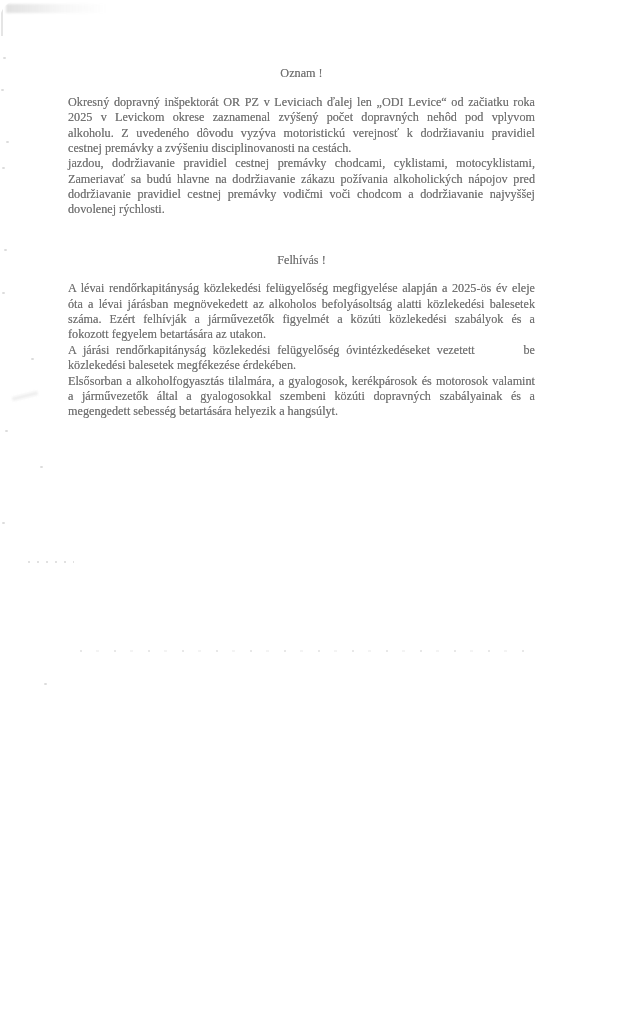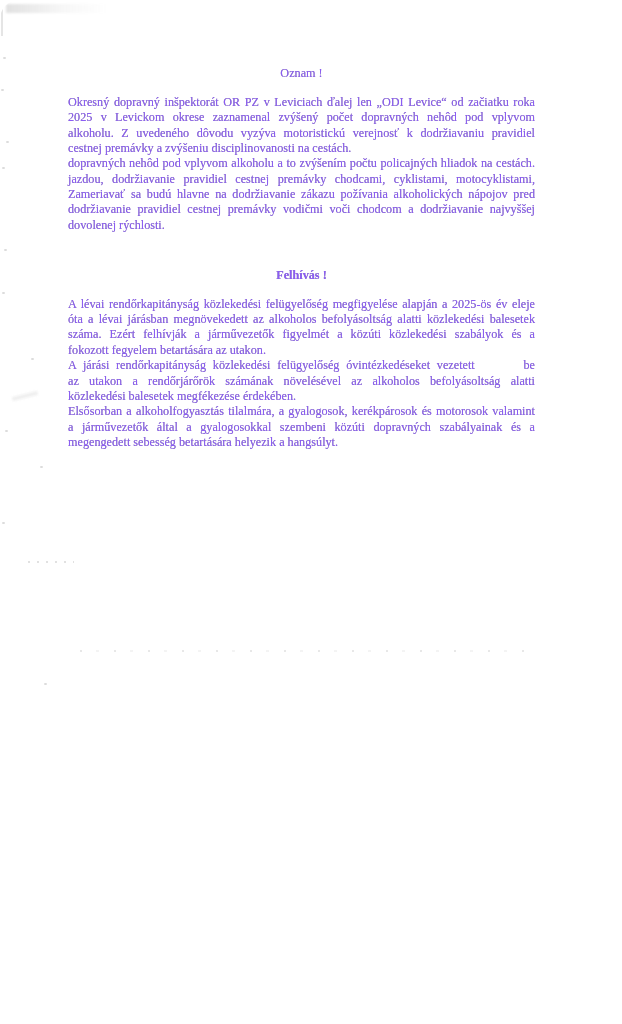--- a/index.html
+++ b/index.html
@@ -7,39 +7,38 @@
     padding: 0;
     background: #ffffff;
   }
   .page {
     position: relative;
     width: 622px;
     height: 844px;
     background: #ffffff;
     overflow: hidden;
     font-family: "Liberation Serif", "DejaVu Serif", serif;
-    color: #8b5cf6;
+    color: #737373;
     border-radius: 19px;
   }
   .content {
     position: absolute;
     left: 68px;
     top: 66px;
     width: 467px;
     font-size: 12.2px;
     line-height: 15.35px;
     text-shadow: 0 0 0.5px rgba(60,60,60,0.55);
   }
   .heading {
     text-align: center;
     margin: 0 0 13.5px 0;
   }
   .heading.second {
     margin-top: 35px;
-    font-weight: bold;
   }
   .para { margin: 0; }
   .line {
     text-align: justify;
     text-align-last: justify;
     white-space: nowrap;
   }
   .line.last {
     text-align-last: left;
   }
@@ -113,39 +112,37 @@
     <div class="heading">Oznam !</div>
 
     <div class="para">
       <div class="line">Okresný dopravný inšpektorát OR PZ v Leviciach ďalej len „ODI Levice“ od začiatku roka</div>
       <div class="line">2025 v Levickom okrese zaznamenal zvýšený počet dopravných nehôd pod vplyvom</div>
       <div class="line">alkoholu. Z uvedeného dôvodu vyzýva motoristickú verejnosť k dodržiavaniu pravidiel</div>
       <div class="line last">cestnej premávky a zvýšeniu disciplinovanosti na cestách.</div>
     </div>
 
     <div class="para">
-      <div class="line">dopravných nehôd pod vplyvom alkoholu a to zvýšením počtu policajných hliadok na cestách.</div>
       <div class="line">jazdou, dodržiavanie pravidiel cestnej premávky chodcami, cyklistami, motocyklistami,</div>
       <div class="line">Zameriavať sa budú hlavne na dodržiavanie zákazu požívania alkoholických nápojov pred</div>
       <div class="line">dodržiavanie pravidiel cestnej premávky vodičmi voči chodcom a dodržiavanie najvyššej</div>
       <div class="line last">dovolenej rýchlosti.</div>
     </div>
 
     <div class="heading second">Felhívás !</div>
 
     <div class="para">
       <div class="line">A lévai rendőrkapitányság közlekedési felügyelőség megfigyelése alapján a 2025-ös év eleje</div>
       <div class="line">óta a lévai járásban megnövekedett az alkoholos befolyásoltság alatti közlekedési balesetek</div>
       <div class="line">száma. Ezért felhívják a járművezetők figyelmét a közúti közlekedési szabályok és a</div>
       <div class="line last">fokozott fegyelem betartására az utakon.</div>
     </div>
 
     <div class="para">
       <div class="line">A járási rendőrkapitányság közlekedési felügyelőség óvintézkedéseket vezetett    be</div>
-      <div class="line">az utakon a rendőrjárőrök számának növelésével az alkoholos befolyásoltság alatti</div>
       <div class="line last">közlekedési balesetek megfékezése érdekében.</div>
     </div>
 
     <div class="para">
       <div class="line">Elsősorban a alkoholfogyasztás tilalmára, a gyalogosok, kerékpárosok és motorosok valamint</div>
       <div class="line">a járművezetők által a gyalogosokkal szembeni közúti dopravných szabályainak és a</div>
       <div class="line last">megengedett sebesség betartására helyezik a hangsúlyt.</div>
     </div>
 
   </div>

